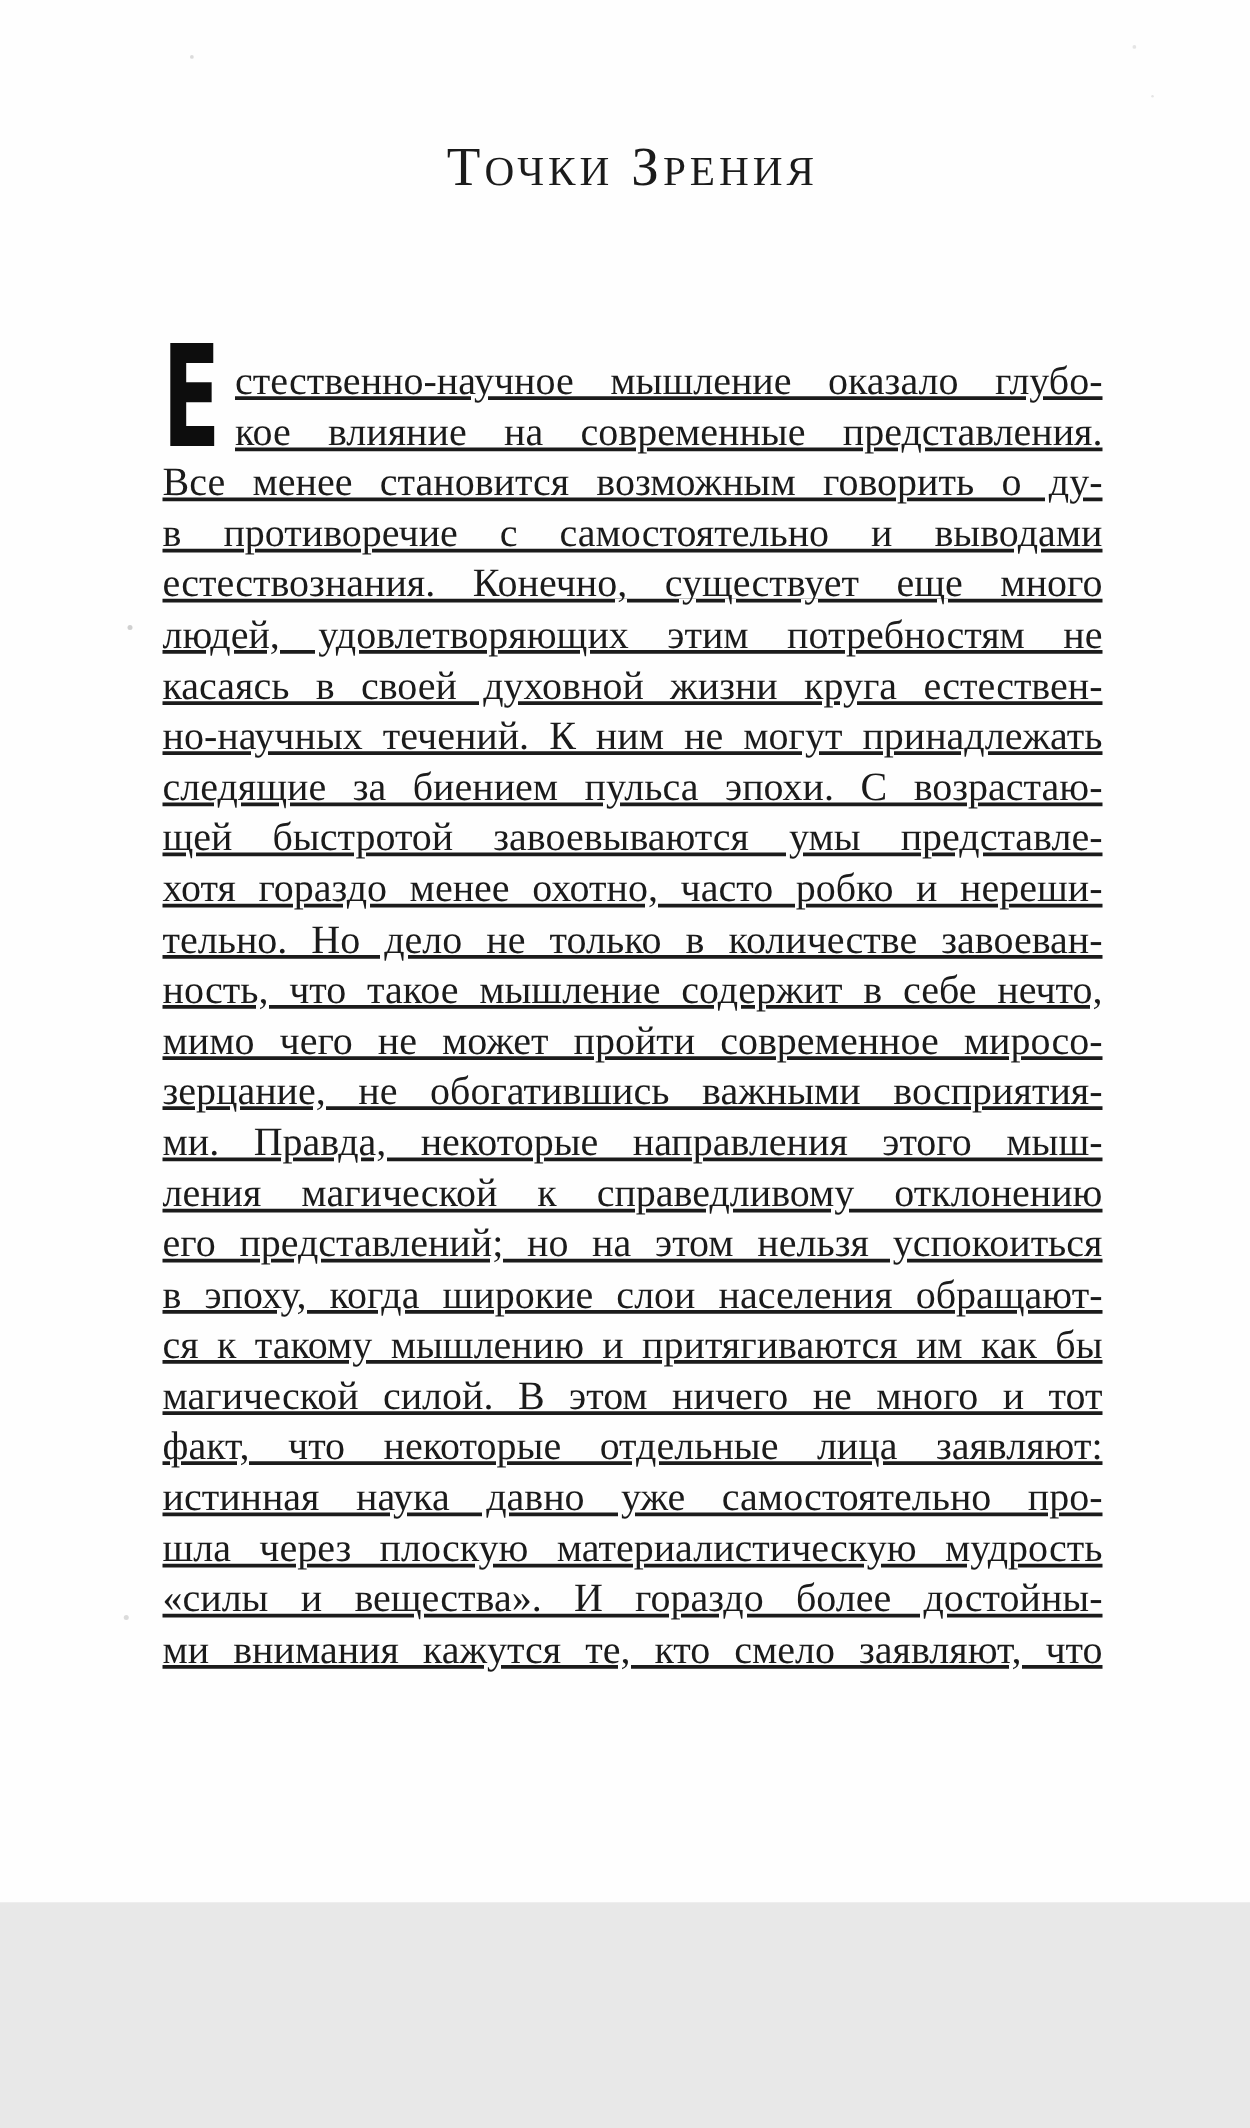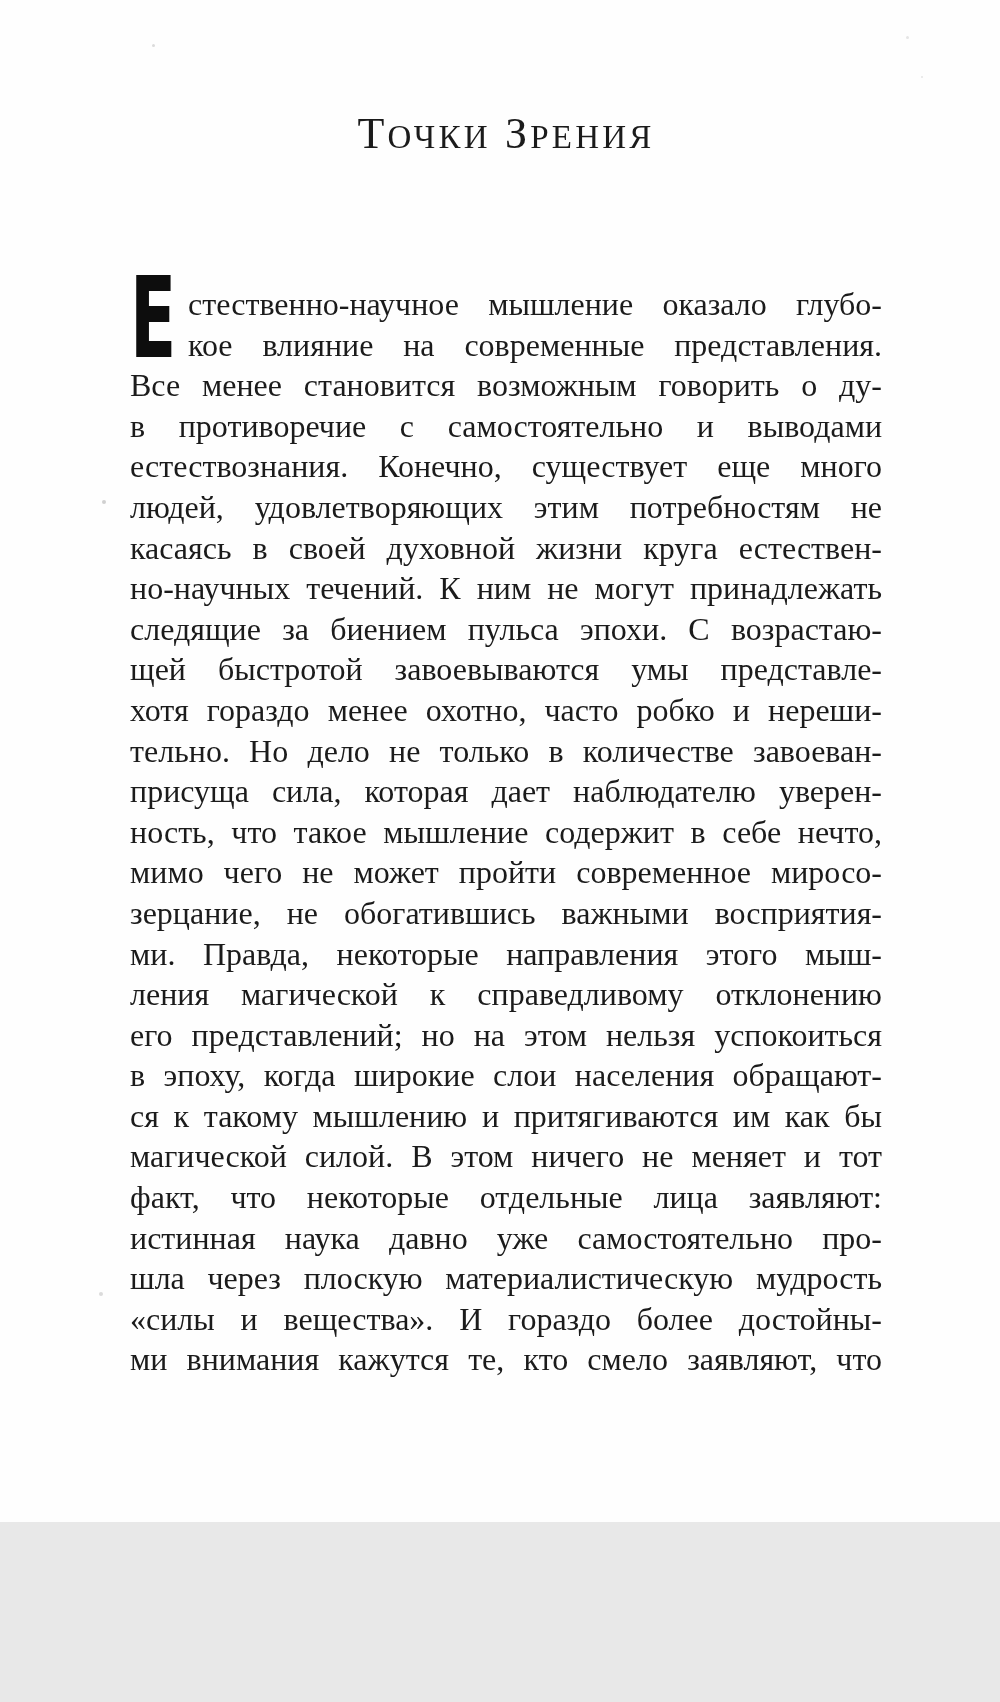--- a/index.html
+++ b/index.html
@@ -31,20 +31,21 @@
     position:absolute;
     left:130px;top:284px;width:752px;
     font-size:32px;
     line-height:40.6px;
   }
   .line{
     text-align:justify;
     text-align-last:justify;
     height:40.6px;
     overflow:visible;
+    text-decoration:underline;
   }
   
   .dropcap-box{
     float:left;
     width:58px;height:80px;
     position:relative;
   }
   .dropcap{
     position:absolute;
     left:0;top:-22px;
@@ -92,30 +93,29 @@
         <div class="line">Все менее становится возможным говорить о ду-</div>
         <div class="line">в противоречие с самостоятельно и выводами</div>
         <div class="line">естествознания. Конечно, существует еще много</div>
         <div class="line">людей, удовлетворяющих этим потребностям не</div>
         <div class="line">касаясь в своей духовной жизни круга естествен-</div>
         <div class="line">но-научных течений. К ним не могут принадлежать</div>
         <div class="line">следящие за биением пульса эпохи. С возрастаю-</div>
         <div class="line">щей быстротой завоевываются умы представле-</div>
         <div class="line">хотя гораздо менее охотно, часто робко и нереши-</div>
         <div class="line">тельно. Но дело не только в количестве завоеван-</div>
-        <div class="line">присуща сила, которая дает наблюдателю уверен-</div>
         <div class="line">ность, что такое мышление содержит в себе нечто,</div>
         <div class="line">мимо чего не может пройти современное миросо-</div>
         <div class="line">зерцание, не обогатившись важными восприятия-</div>
         <div class="line">ми. Правда, некоторые направления этого мыш-</div>
         <div class="line">ления магической к справедливому отклонению</div>
         <div class="line">его представлений; но на этом нельзя успокоиться</div>
         <div class="line">в эпоху, когда широкие слои населения обращают-</div>
         <div class="line">ся к такому мышлению и притягиваются им как бы</div>
-        <div class="line">магической силой. В этом ничего не меняет и тот</div>
+        <div class="line">магической силой. В этом ничего не много и тот</div>
         <div class="line">факт, что некоторые отдельные лица заявляют:</div>
         <div class="line">истинная наука давно уже самостоятельно про-</div>
         <div class="line">шла через плоскую материалистическую мудрость</div>
         <div class="line">«силы и вещества». И гораздо более достойны-</div>
         <div class="line">ми внимания кажутся те, кто смело заявляют, что</div>
       </div>
   </div>
 
   <div class="page-number">8</div>
 

